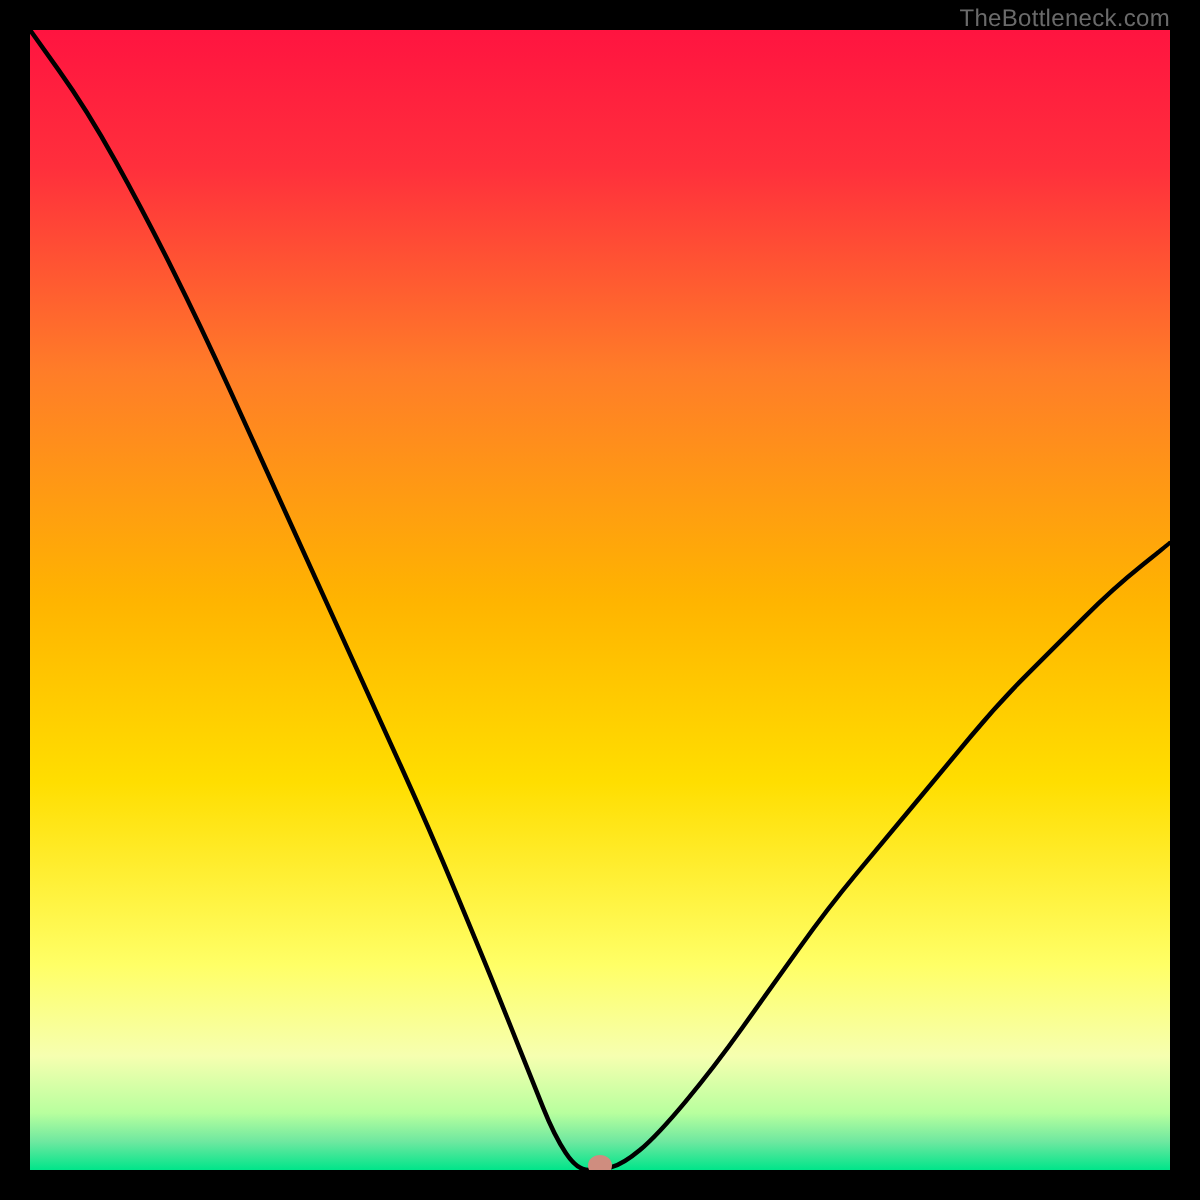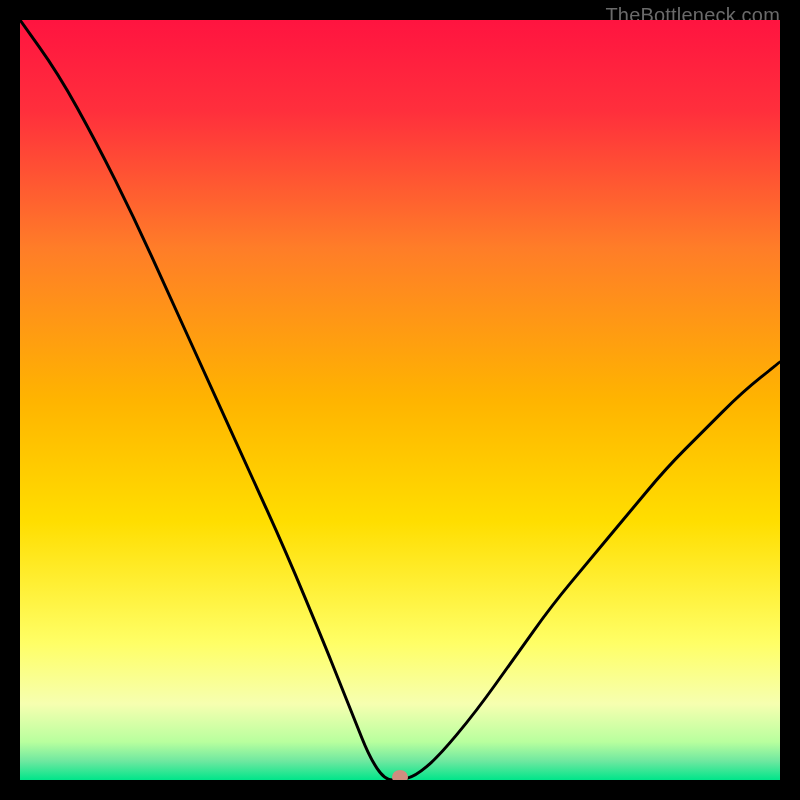--- a/index.html
+++ b/index.html
@@ -14,21 +14,21 @@
     position: relative;
     width: 800px;
     height: 800px;
     background: #000;
   }
   .watermark {
     position: absolute;
     top: 4px;
     right: 20px;
     font-family: Arial, Helvetica, sans-serif;
-    font-size: 20px;
+    font-size: 16px;
     color: #6a6a6a;
     letter-spacing: 0.2px;
   }
   .plot {
     position: absolute;
     left: 20px;
     top: 20px;
     width: 760px;
     height: 760px;
   }

